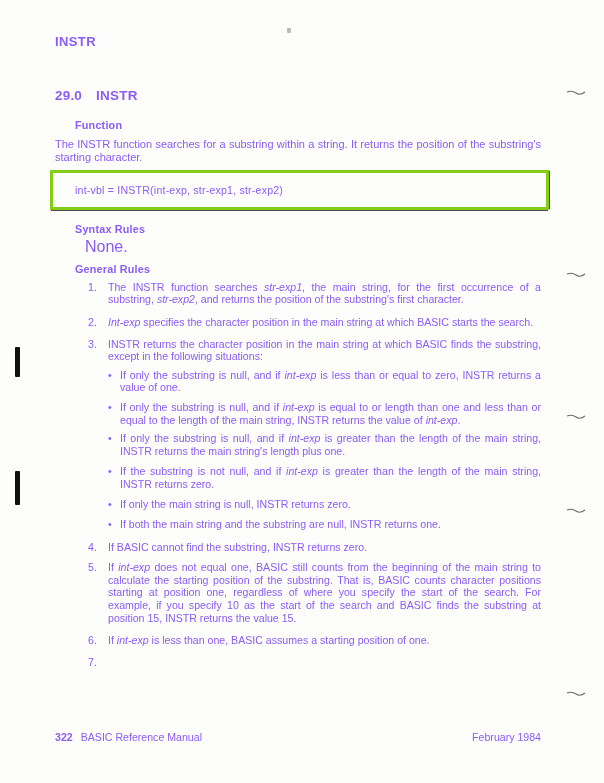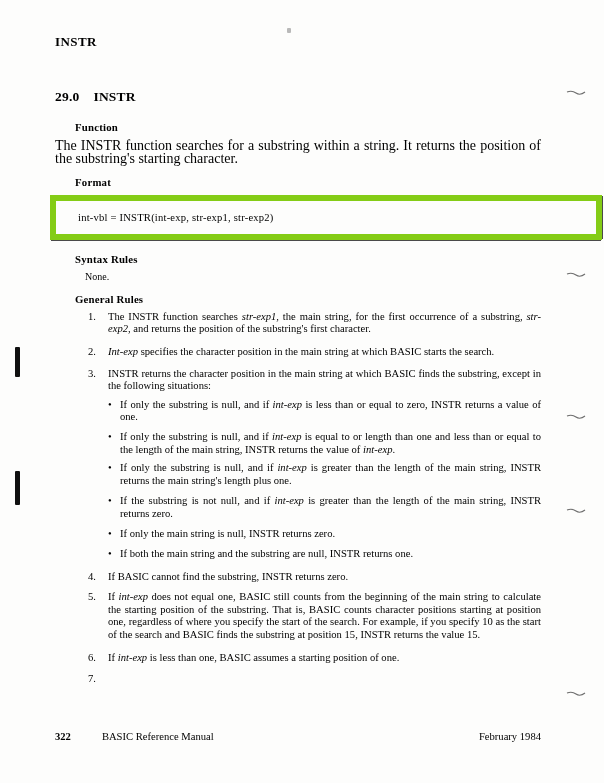--- a/index.html
+++ b/index.html
@@ -1,51 +1,51 @@
 <!DOCTYPE html>
 <html><head>
 <meta charset="utf-8">
 <style>
   html,body{margin:0;padding:0;background:#e8e8e8;}
   .page{
     position:relative;
     width:604px;height:783px;
     background:#fdfdfc;
-    font-family:Liberation Serif, serif;
-    color:#000000;
+    font-family:Liberation Sans, sans-serif;
+    color:#8b5cf6;
     overflow:hidden;
     box-sizing:border-box;
   }
   .content{position:absolute;left:55px;top:0;width:486px;}
   .running-head{
     padding-top:34px;font-size:13px;font-weight:bold;letter-spacing:.4px;
   }
   .section-heading{
     margin:39px 0 0 0;font-size:13.5px;font-weight:bold;letter-spacing:.2px;
   }
   .section-heading .sec-num{margin-right:14px;}
   .subhead{
     margin:0;font-size:10.8px;font-weight:bold;letter-spacing:.2px;padding-left:20px;
   }
   .sh-function{margin-top:16px;}
   .sh-format{margin-top:11px;}
   .sh-syntax{margin-top:13px;}
   .sh-general{margin-top:9px;}
   .body-text{
-    margin:7px 0 0 0;font-size:14px;line-height:12.6px;text-align:justify;
+    margin:7px 0 0 0;font-size:11px;line-height:12.6px;text-align:justify;
   }
   .format-box{
-    margin-top:7px;margin-left:-5px;width:552px;box-sizing:border-box;
-    border:6px solid #84cc16;
+    margin-top:7px;margin-left:-5px;width:499px;box-sizing:border-box;
+    border:3px solid #84cc16;
     box-shadow:0 2px 0 -1px #4a4a4a, 2px 0 0 -1px #4a4a4a;
     padding:11px 22px 11px 22px;
   }
   .format-code{font-size:10.6px;letter-spacing:.2px;}
   .none-text{
-    margin:6px 0 0 0;padding-left:30px;font-size:10px;line-height:12.6px;
+    margin:6px 0 0 0;padding-left:30px;font-size:16px;line-height:12.6px;
   }
   .rule-item{
     display:flex;margin-top:6px;font-size:10.6px;line-height:12.6px;
   }
   .rule-num{
     flex:0 0 20px;margin-left:33px;
   }
   .rule-body{flex:1;max-width:433px;}
   .rule-par{text-align:justify;}
   .bullet-row{
@@ -57,21 +57,21 @@
   .bullets .bullet-row{margin-top:7px;}
   .bullets .bullet-row.bsp8{margin-top:8px;}
   .bullets .bullet-row.bsp6{margin-top:6px;}
   .bullets{margin-top:6px;}
   i{font-style:italic;}
   .footer{
     position:absolute;left:55px;top:731px;width:486px;
     font-size:10.6px;display:flex;align-items:baseline;
   }
   .footer .pg{font-weight:bold;}
-  .footer .man{margin-left:31px;}
+  .footer .man{margin-left:8px;}
   .footer .date{margin-left:auto;}
   .change-bar{
     position:absolute;background:#101010;width:5px;left:15px;border-radius:1px;
   }
   .cb1{top:347px;height:30px;}
   .cb2{top:471px;height:34px;}
   .squig{position:absolute;left:566px;width:20px;height:9px;}
   .sq1{top:84px;}.sq2{top:266px;}.sq3{top:408px;}.sq4{top:502px;}.sq5{top:685px;}
   .speck{
     position:absolute;left:287px;top:28px;width:4px;height:5px;
@@ -85,21 +85,20 @@
 
   <div class="content">
 
     <div class="running-head">INSTR</div>
 
     <h1 class="section-heading"><span class="sec-num">29.0</span><span>INSTR</span></h1>
 
     <h2 class="subhead sh-function">Function</h2>
     <p class="body-text">The INSTR function searches for a substring within a string. It returns the position of the substring's starting character.</p>
 
-    <h2 class="subhead sh-format">Format</h2>
     <div class="format-box">
       <div class="format-code">int-vbl  =  INSTR(int-exp, str-exp1, str-exp2)</div>
     </div>
 
     <h2 class="subhead sh-syntax">Syntax Rules</h2>
     <p class="none-text">None.</p>
 
     <h2 class="subhead sh-general">General Rules</h2>
 
     <div class="rule-item">

